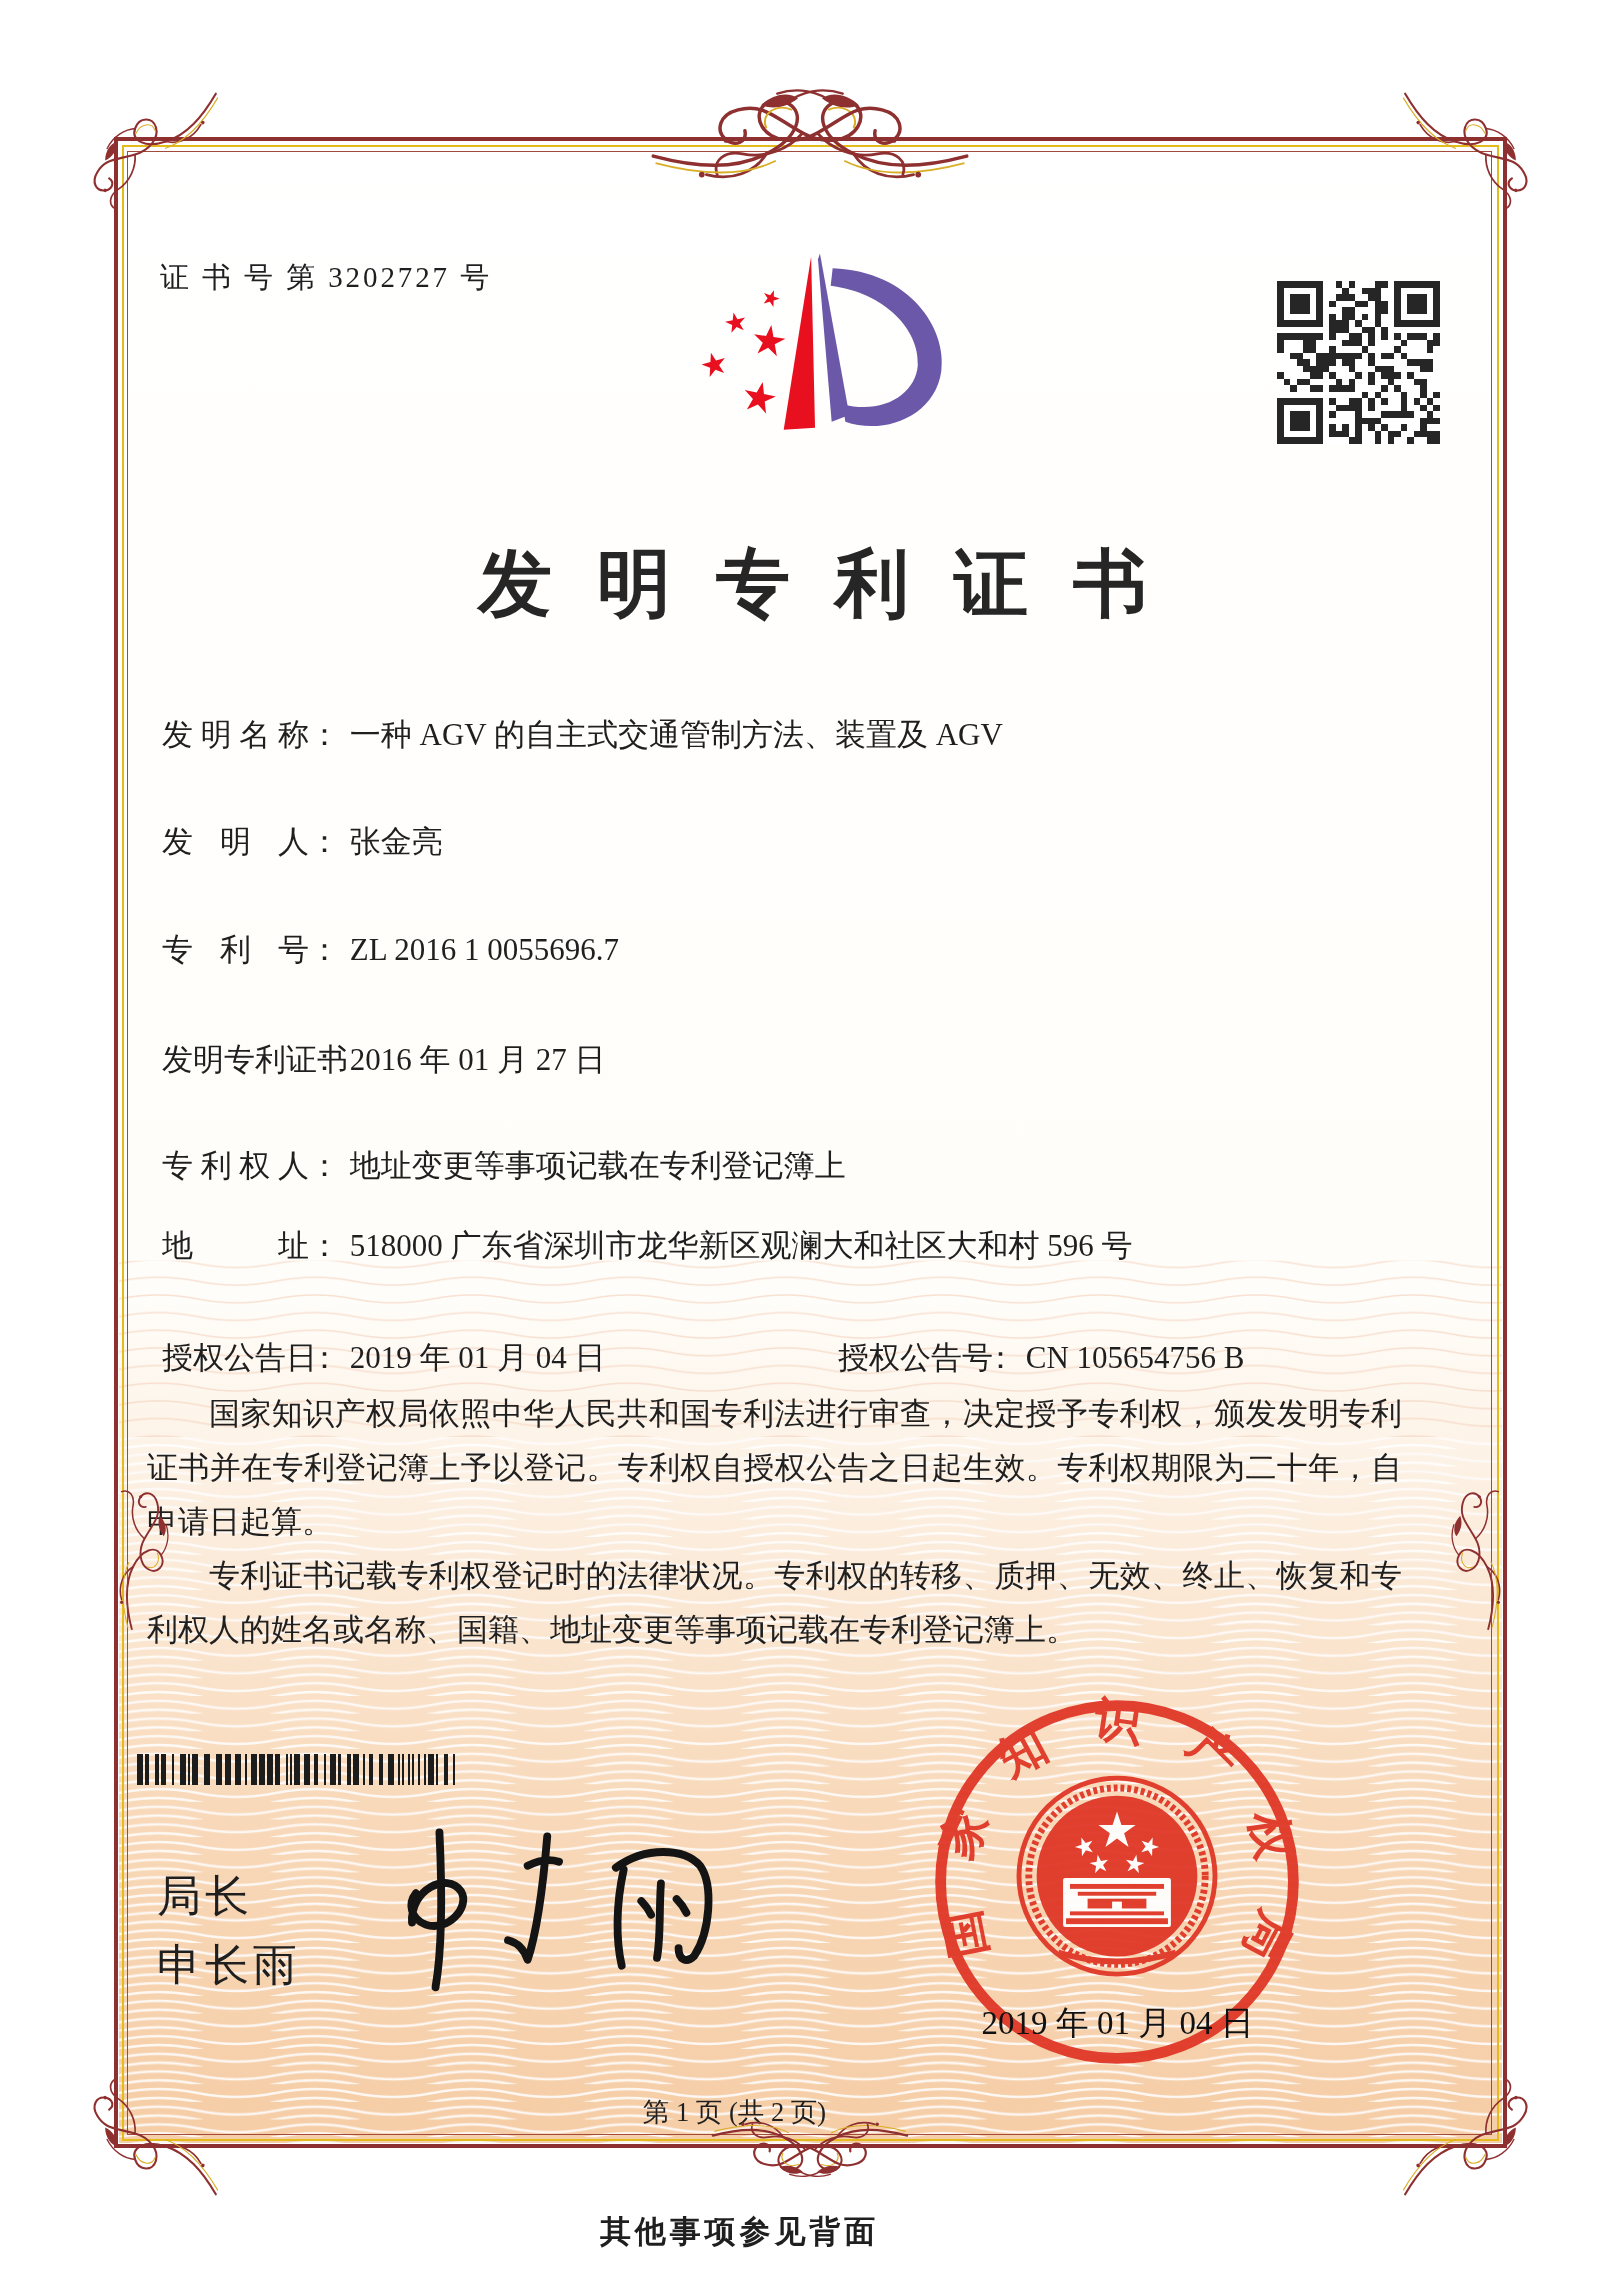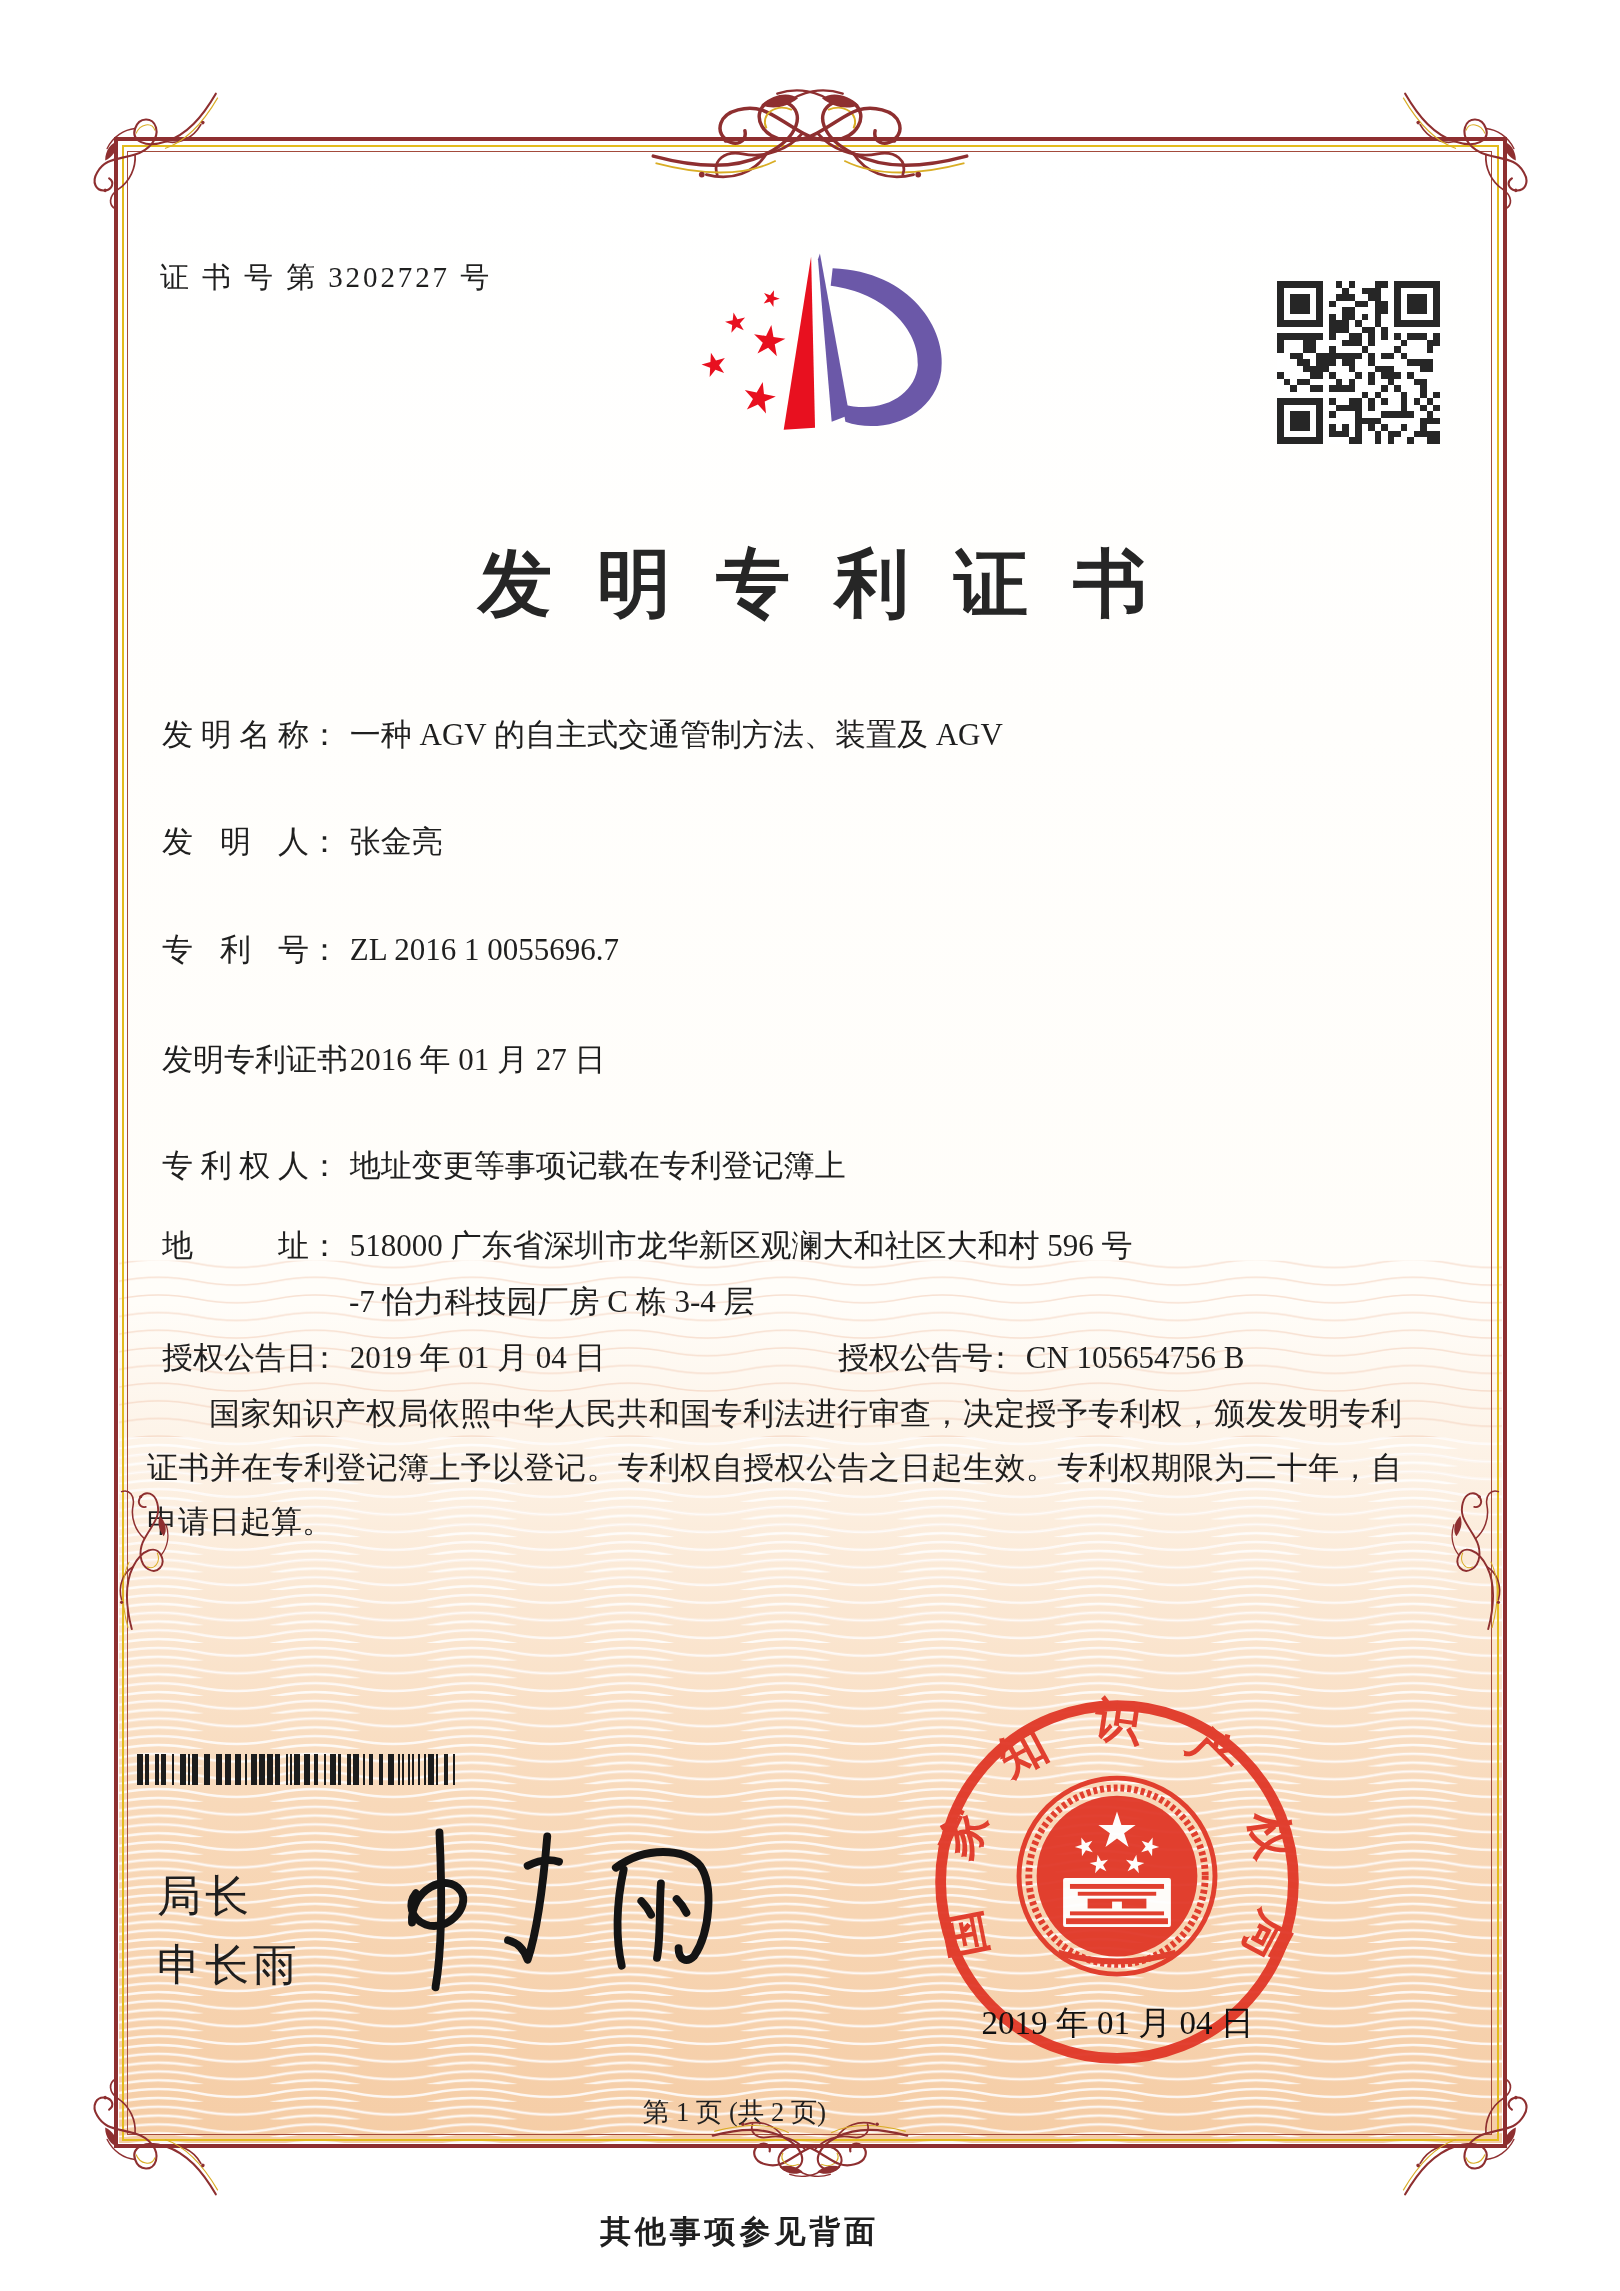--- a/index.html
+++ b/index.html
@@ -789,32 +789,30 @@
   </div>
   <div class="abs row" style="top:1039px">
     <span class="flabel">发明专利证书</span><span>：</span><span class="fvalue">2016 年 01 月 27 日</span>
   </div>
   <div class="abs row" style="top:1145px">
     <span class="flabel">专利权人</span><span>：</span><span class="fvalue">地址变更等事项记载在专利登记簿上</span>
   </div>
   <div class="abs row" style="top:1225px">
     <span class="flabel">地址</span><span>：</span><span class="fvalue">518000 广东省深圳市龙华新区观澜大和社区大和村 596 号</span>
   </div>
-  <div class="abs row addr2" style="top:1281px">
-    <span>-7 怡力科技园厂房 C 栋 3-4 层</span>
-  </div>
   <div class="abs row" style="top:1337px;width:1313px">
     <span class="flabel">授权公告日</span><span>：</span><span class="fvalue">2019 年 01 月 04 日</span>
     <span class="grant2">
       <span class="flabel">授权公告号</span><span>：</span><span class="fvalue">CN 105654756 B</span>
     </span>
   </div>
 
   <div class="abs paras">
     <p>国家知识产权局依照中华人民共和国专利法进行审查，决定授予专利权，颁发发明专利证书并在专利登记簿上予以登记。专利权自授权公告之日起生效。专利权期限为二十年，自申请日起算。</p>
+    <p>专利证书记载专利权登记时的法律状况。专利权的转移、质押、无效、终止、恢复和专利权人的姓名或名称、国籍、地址变更等事项记载在专利登记簿上。</p>
   </div>
 
   <div id="barcode" class="abs barcode">
       <i style="width: 5.9px; margin-right: 2px;"></i>
       <i style="width: 3.9px; margin-right: 5.9px;"></i>
       <i style="width: 3.9px; margin-right: 2px;"></i>
       <i style="width: 5.9px; margin-right: 5.9px;"></i>
       <i style="width: 2px; margin-right: 5.9px;"></i>
       <i style="width: 5.9px; margin-right: 2px;"></i>
       <i style="width: 2px; margin-right: 2px;"></i>

